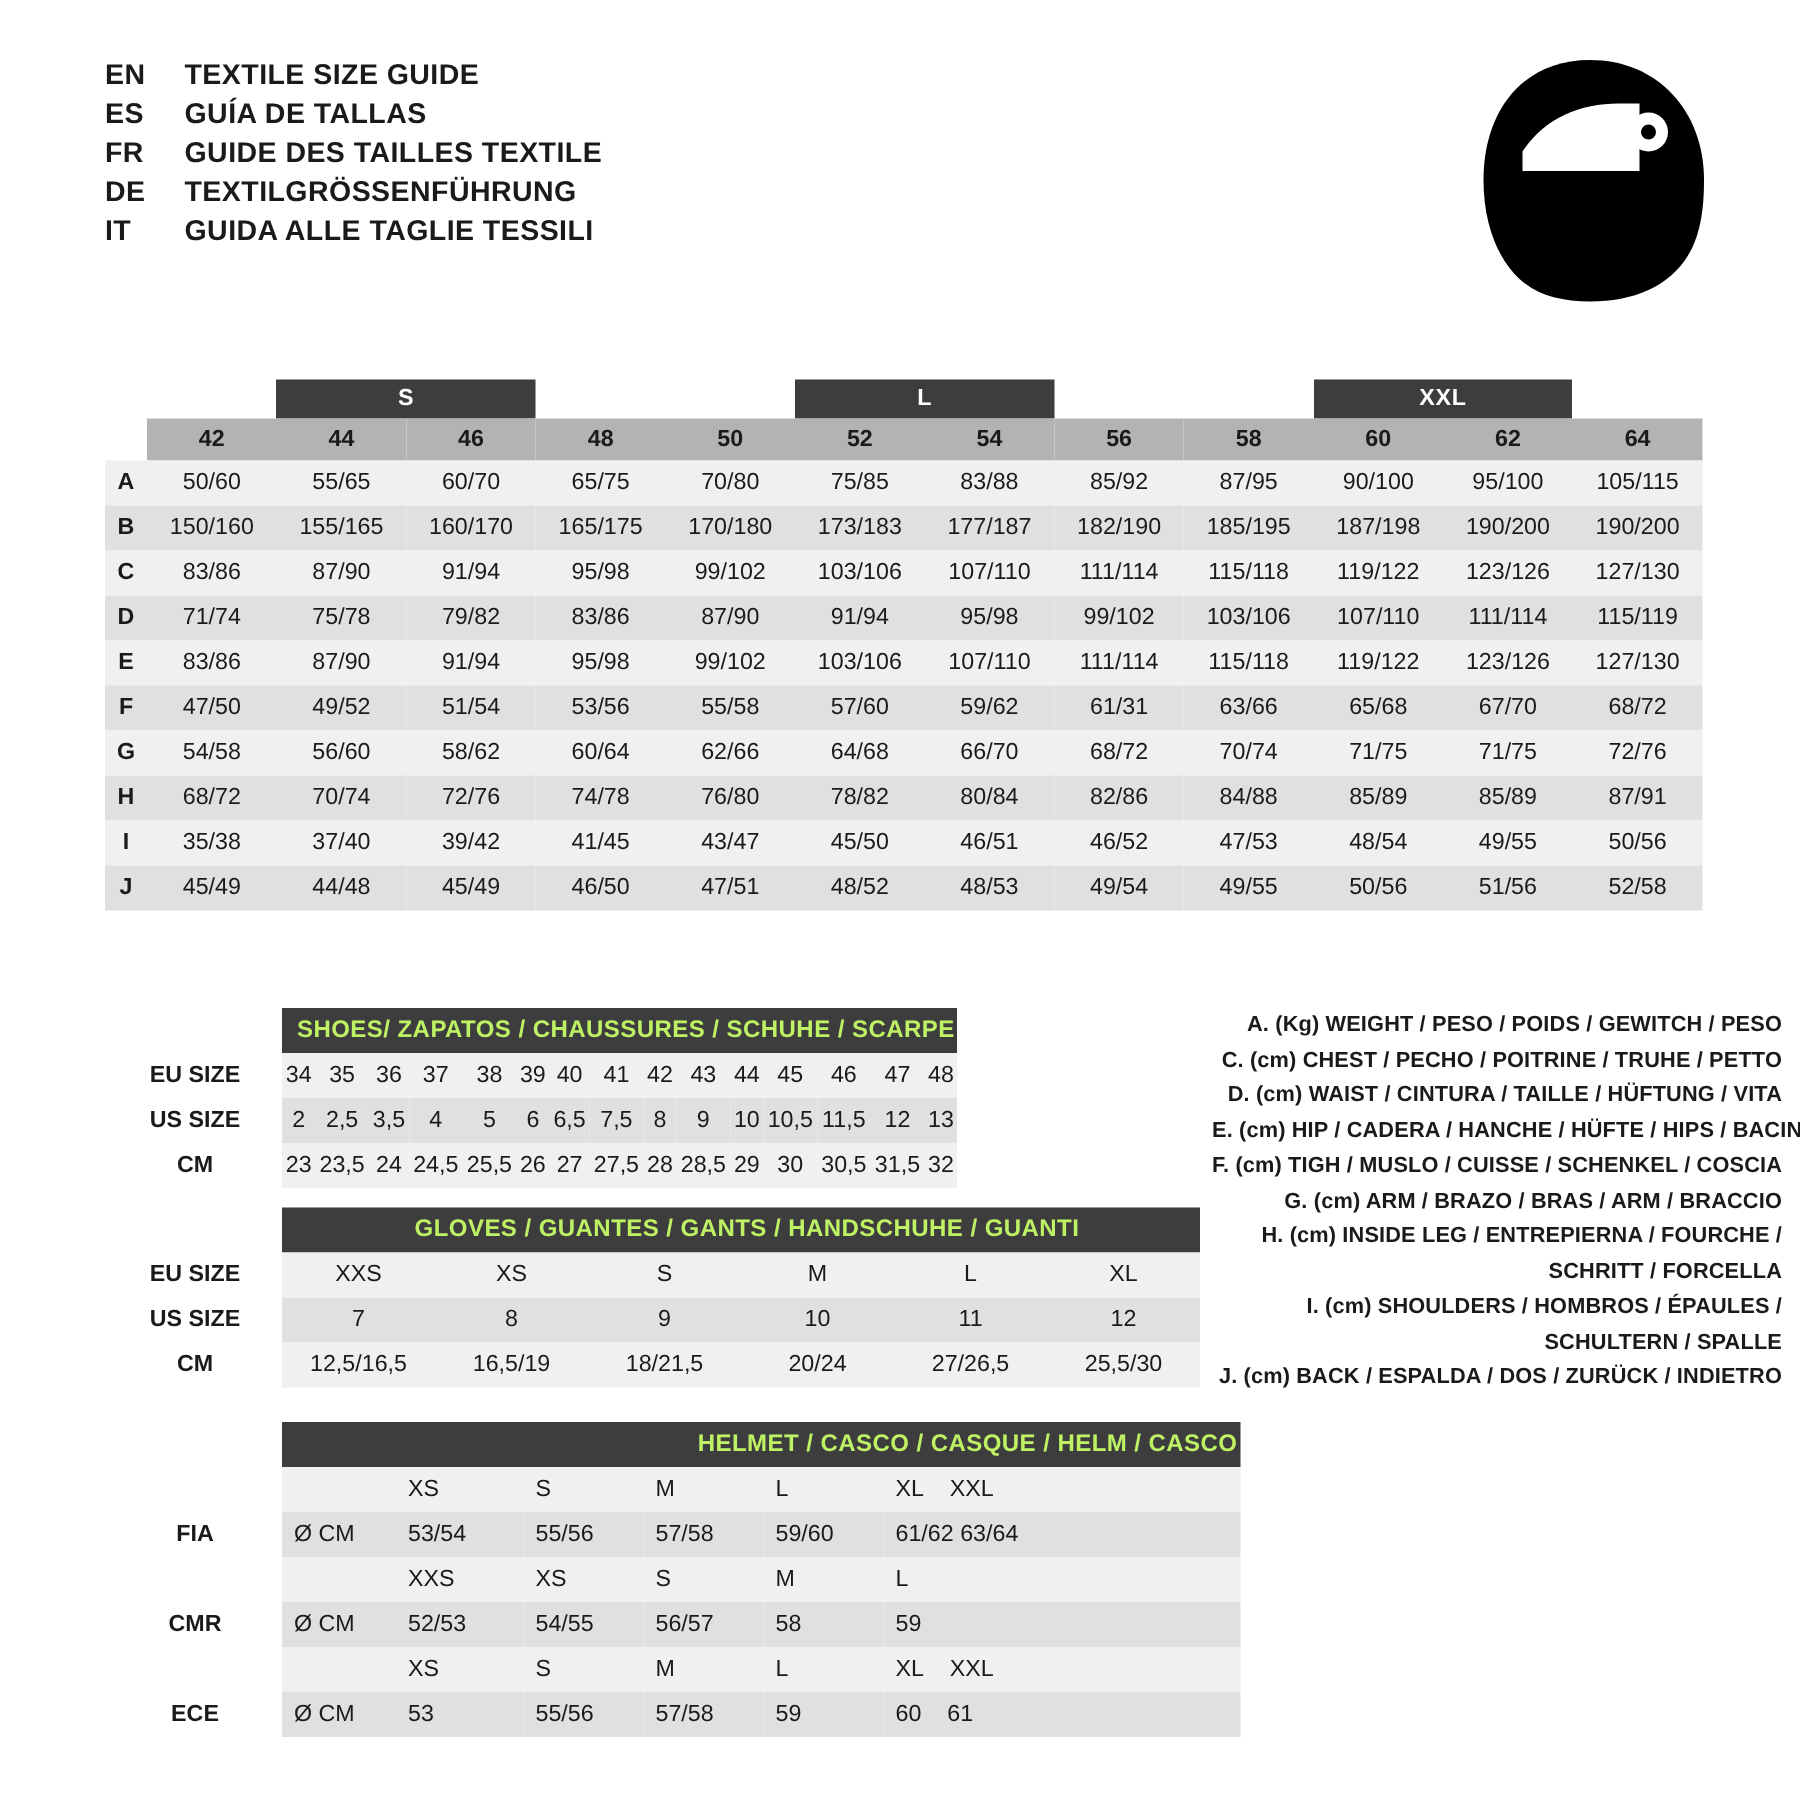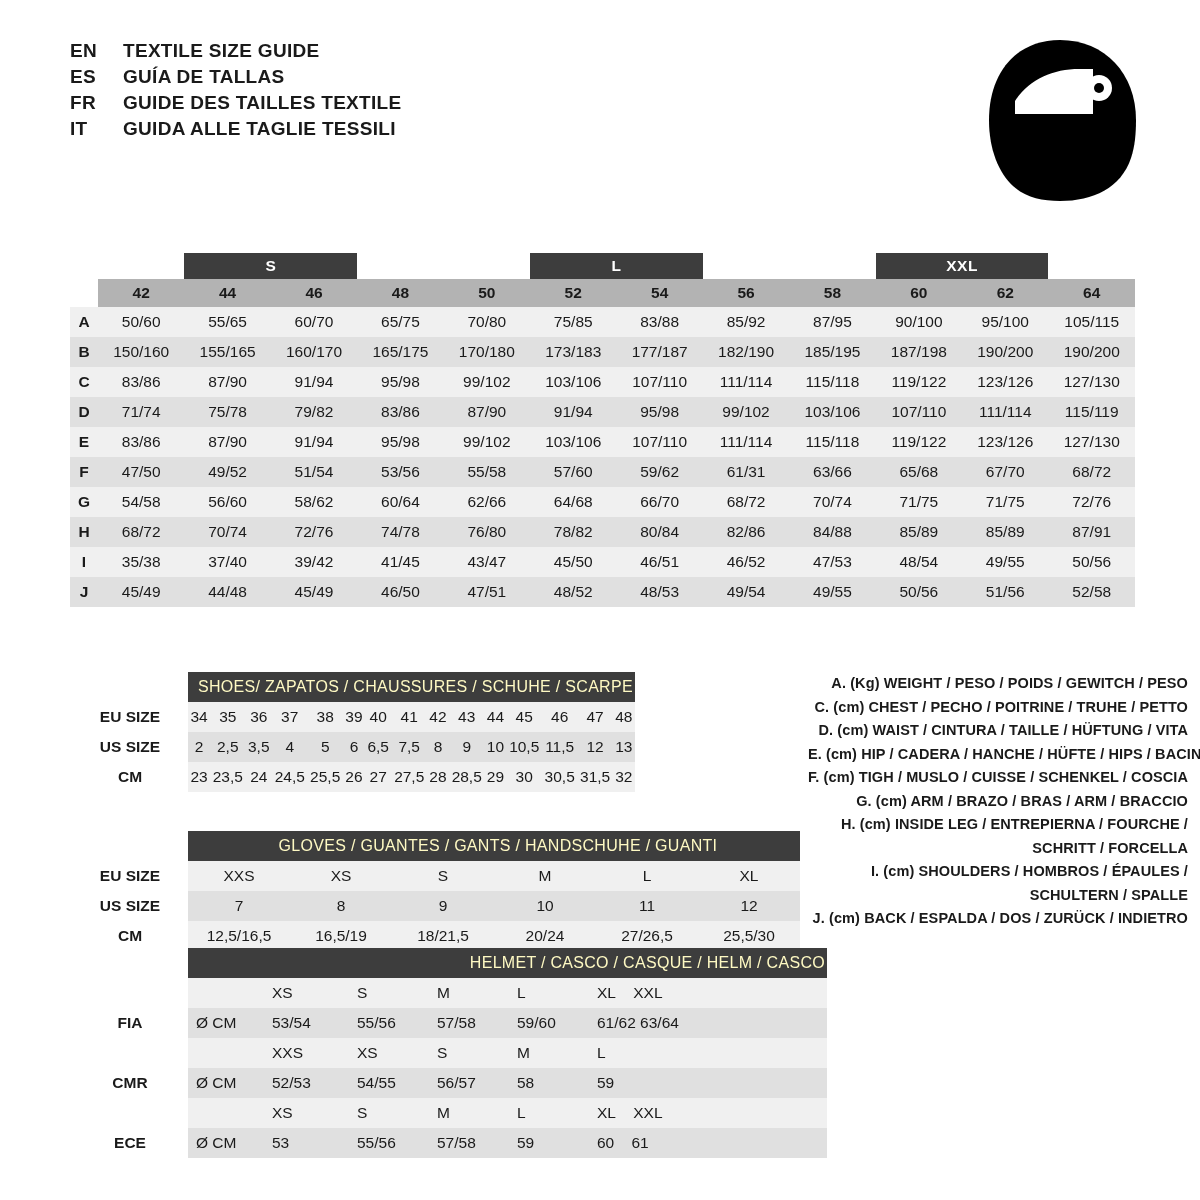--- a/index.html
+++ b/index.html
@@ -97,21 +97,21 @@
   .main-table tr.grouprow td.rowlabel {
     background: transparent;
   }
 
   
   .sub-section {
     position: absolute;
     left: 70px;
   }
   .sec-shoes { top: 672px; }
-  .sec-gloves { top: 831px; }
+  .sec-gloves { top: 805px; }
   .sec-helmet { top: 948px; }
 
   .sub-table {
     border-collapse: collapse;
     font-size: 15.5px;
   }
   .sub-table td {
     padding: 0 2px;
     height: 30px;
     white-space: nowrap;
@@ -119,22 +119,22 @@
   }
   .sub-table td.lbl {
     width: 112px;
     text-align: center;
     font-weight: bold;
     padding-left: 4px;
     background: transparent !important;
   }
   .band {
     background: #3d3d3d;
-    color: #fef9c3;
-    font-weight: normal;
+    color: #bef264;
+    font-weight: bold;
     font-size: 16px;
     letter-spacing: 0.3px;
     text-align: left;
     padding-left: 10px !important;
     height: 27px;
   }
   .row-light td { background: #f0f0f0; }
   .row-mid td { background: #e0e0e0; }
   .sub-table td.cell-left { text-align: left; padding-left: 8px; }
 
@@ -162,20 +162,24 @@
       <span class="header-lang">EN</span>
       <span class="header-title">TEXTILE SIZE GUIDE</span>
     </div>
     <div class="header-row">
       <span class="header-lang">ES</span>
       <span class="header-title">GUÍA DE TALLAS</span>
     </div>
     <div class="header-row">
       <span class="header-lang">FR</span>
       <span class="header-title">GUIDE DES TAILLES TEXTILE</span>
+    </div>
+    <div class="header-row">
+      <span class="header-lang">DE</span>
+      <span class="header-title">TEXTILGRÖSSENFÜHRUNG</span>
     </div>
     <div class="header-row">
       <span class="header-lang">IT</span>
       <span class="header-title">GUIDA ALLE TAGLIE TESSILI</span>
     </div>
   </div>
 
   <div class="helmet">
     <svg width="170" height="165" viewBox="0 0 170 165" xmlns="http://www.w3.org/2000/svg">
       <path d="M85 2 C40 2 14 36 14 82 C14 112 24 135 38 148 C50 159 66 163 85 163 C118 163 146 150 156 120 C160 108 161 95 161 82 C161 36 130 2 85 2 Z" fill="#000000"></path>

